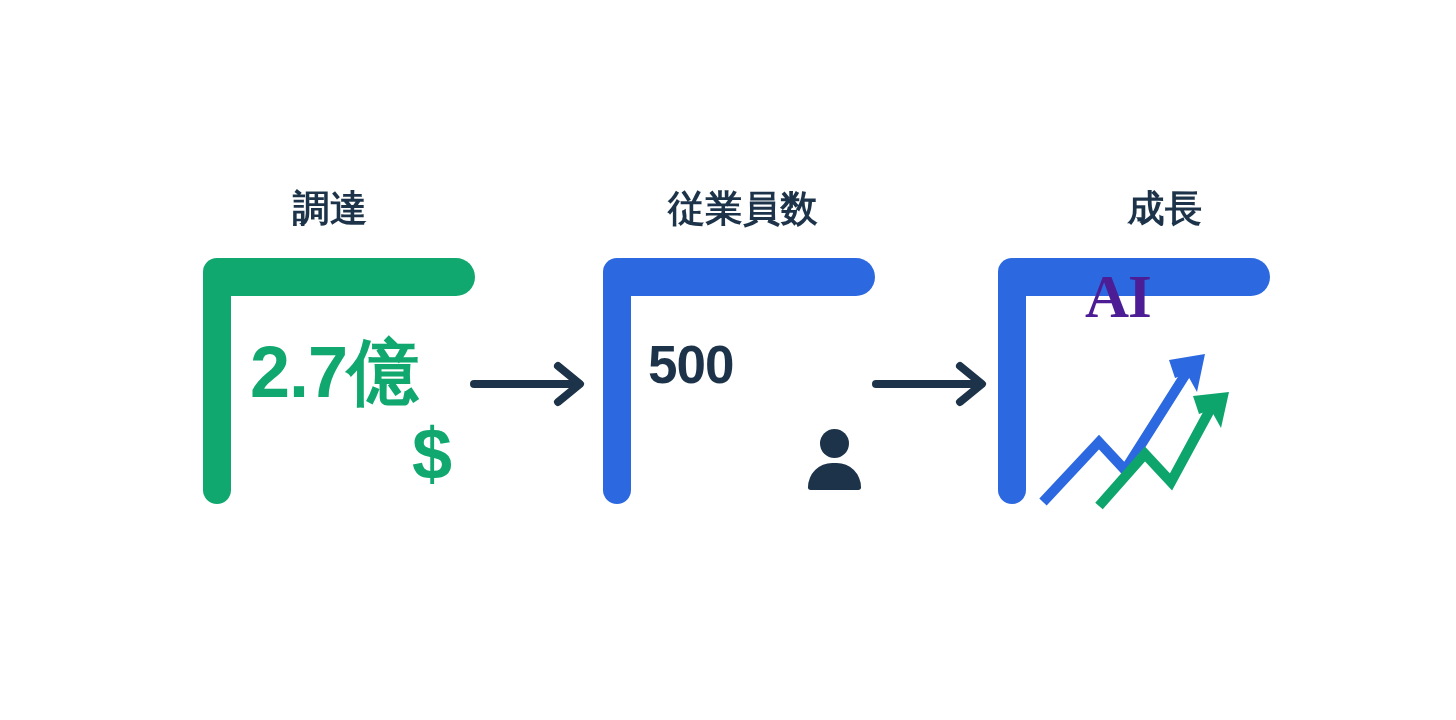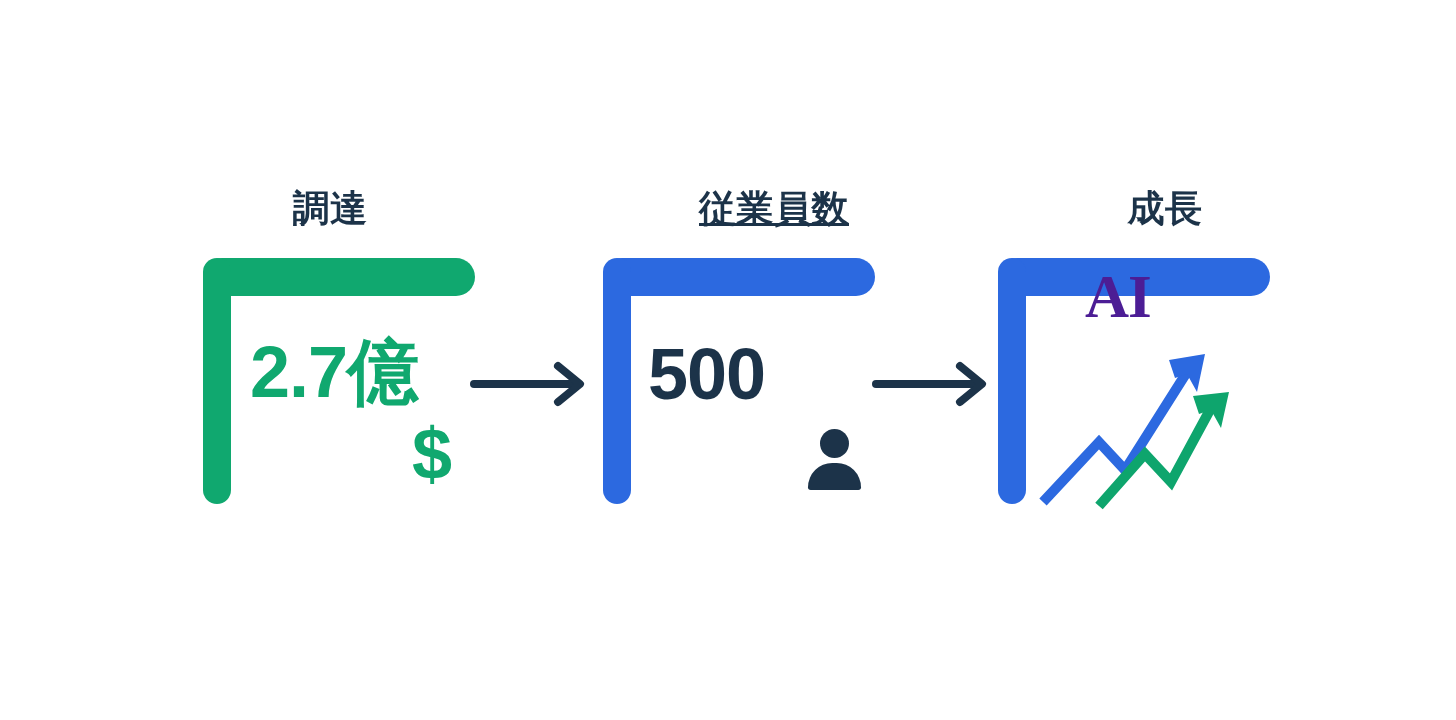--- a/index.html
+++ b/index.html
@@ -42,21 +42,21 @@
     width: 290px;
     text-align: center;
     font-size: 37px;
     font-weight: 700;
     color: #1c3349;
     letter-spacing: 0.5px;
     line-height: 46px;
     white-space: nowrap;
   }
   .panel-1 .panel-title { left: -5px; }
-  .panel-2 .panel-title { left: 39px; text-decoration: underline; }
+  .panel-2 .panel-title { left: 8px; }
   .panel-3 .panel-title { left: 90px; width: 180px; text-align: center; }
 
   
   .bracket {
     position: absolute;
     top: 72px;
     left: 13px;
     width: 272px;
     height: 246px;
   }
@@ -103,21 +103,21 @@
     left: 222px;
     top: 232px;
     font-size: 72px;
     color: #10a86f;
   }
 
   
   .metric-headcount {
     left: 58px;
     top: 152px;
-    font-size: 72px;
+    font-size: 53px;
     color: #1c3349;
     letter-spacing: -1px;
   }
 
   
   .metric-ai {
     left: 100px;
     top: 80px;
     font-size: 61px;
     color: #4c1d95;

